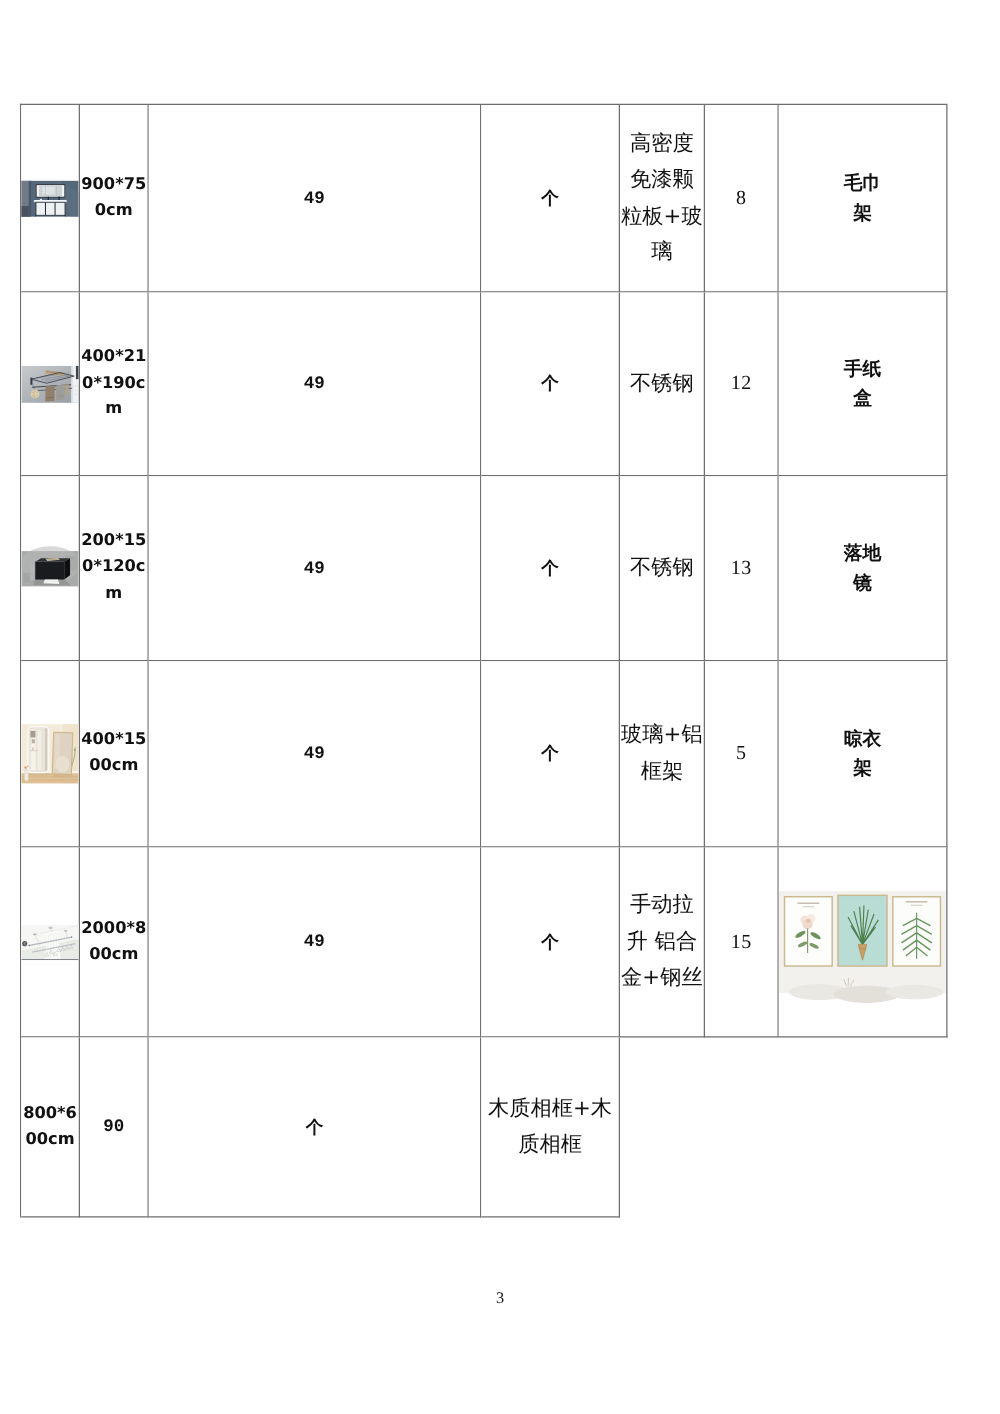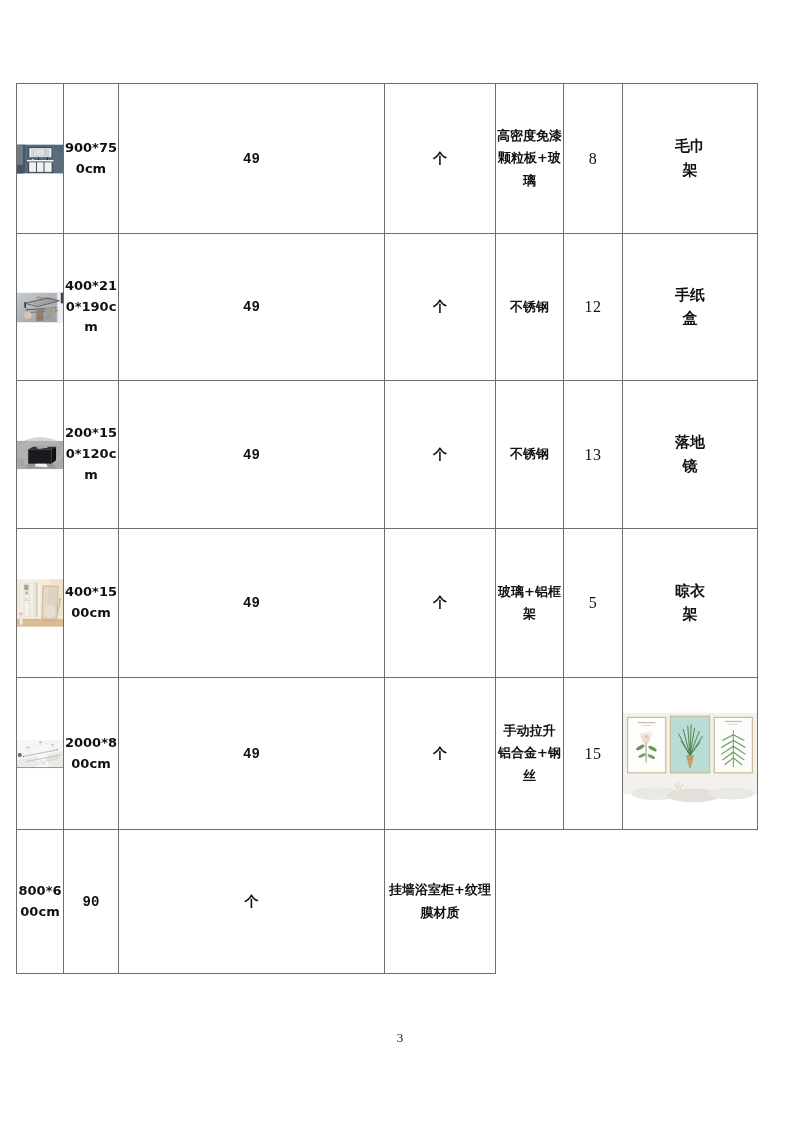--- a/index.html
+++ b/index.html
@@ -12,21 +12,21 @@
   .cell{display:flex;align-items:center;justify-content:center;text-align:center;
       border-right:1px solid #6e6e6e;border-bottom:1px solid #6e6e6e;
       box-sizing:border-box;overflow:hidden;background:#fff;}
   .c-no span{font-size:16px;letter-spacing:.5px;}
   .c-name span{display:block;width:34px;font-family:"DejaVu Sans",sans-serif;
       font-weight:bold;font-size:15px;line-height:1.55;word-break:break-all;}
   .c-size span{display:block;width:106px;font-family:"DejaVu Sans",sans-serif;
       font-weight:bold;font-size:13px;line-height:1.6;word-break:break-all;}
   .c-qty span,.c-unit span{font-family:Liberation Mono, monospace;font-weight:bold;font-size:14px;}
   .c-mat span{display:block;width:118px;font-family:"DejaVu Sans",sans-serif;
-      font-weight:bold;font-size:13px;line-height:1.7;}
+      font-weight:normal;font-size:17px;line-height:1.7;}
   .c-img{padding:0;}
   .page-number{position:absolute;left:0;top:1030px;width:800px;text-align:center;
       font-size:13px;font-family:"Liberation Serif",serif;}
   svg{display:block;}
 </style>
 </head>
 <body>
 
 <div class="page">
   <div class="spec-table">
@@ -316,19 +316,19 @@
     <div class="cell c-size">
         <span>800*600cm</span>
       </div>
     <div class="cell c-qty">
         <span>90</span>
       </div>
     <div class="cell c-unit">
         <span>个</span>
       </div>
     <div class="cell c-mat">
-        <span>挂墙浴室柜+纹理膜材质</span>
+        <span>木质相框+木质相框</span>
       </div>
 
   </div>
 
   <div class="page-number">3</div>
 </div>
 
 </body></html>

